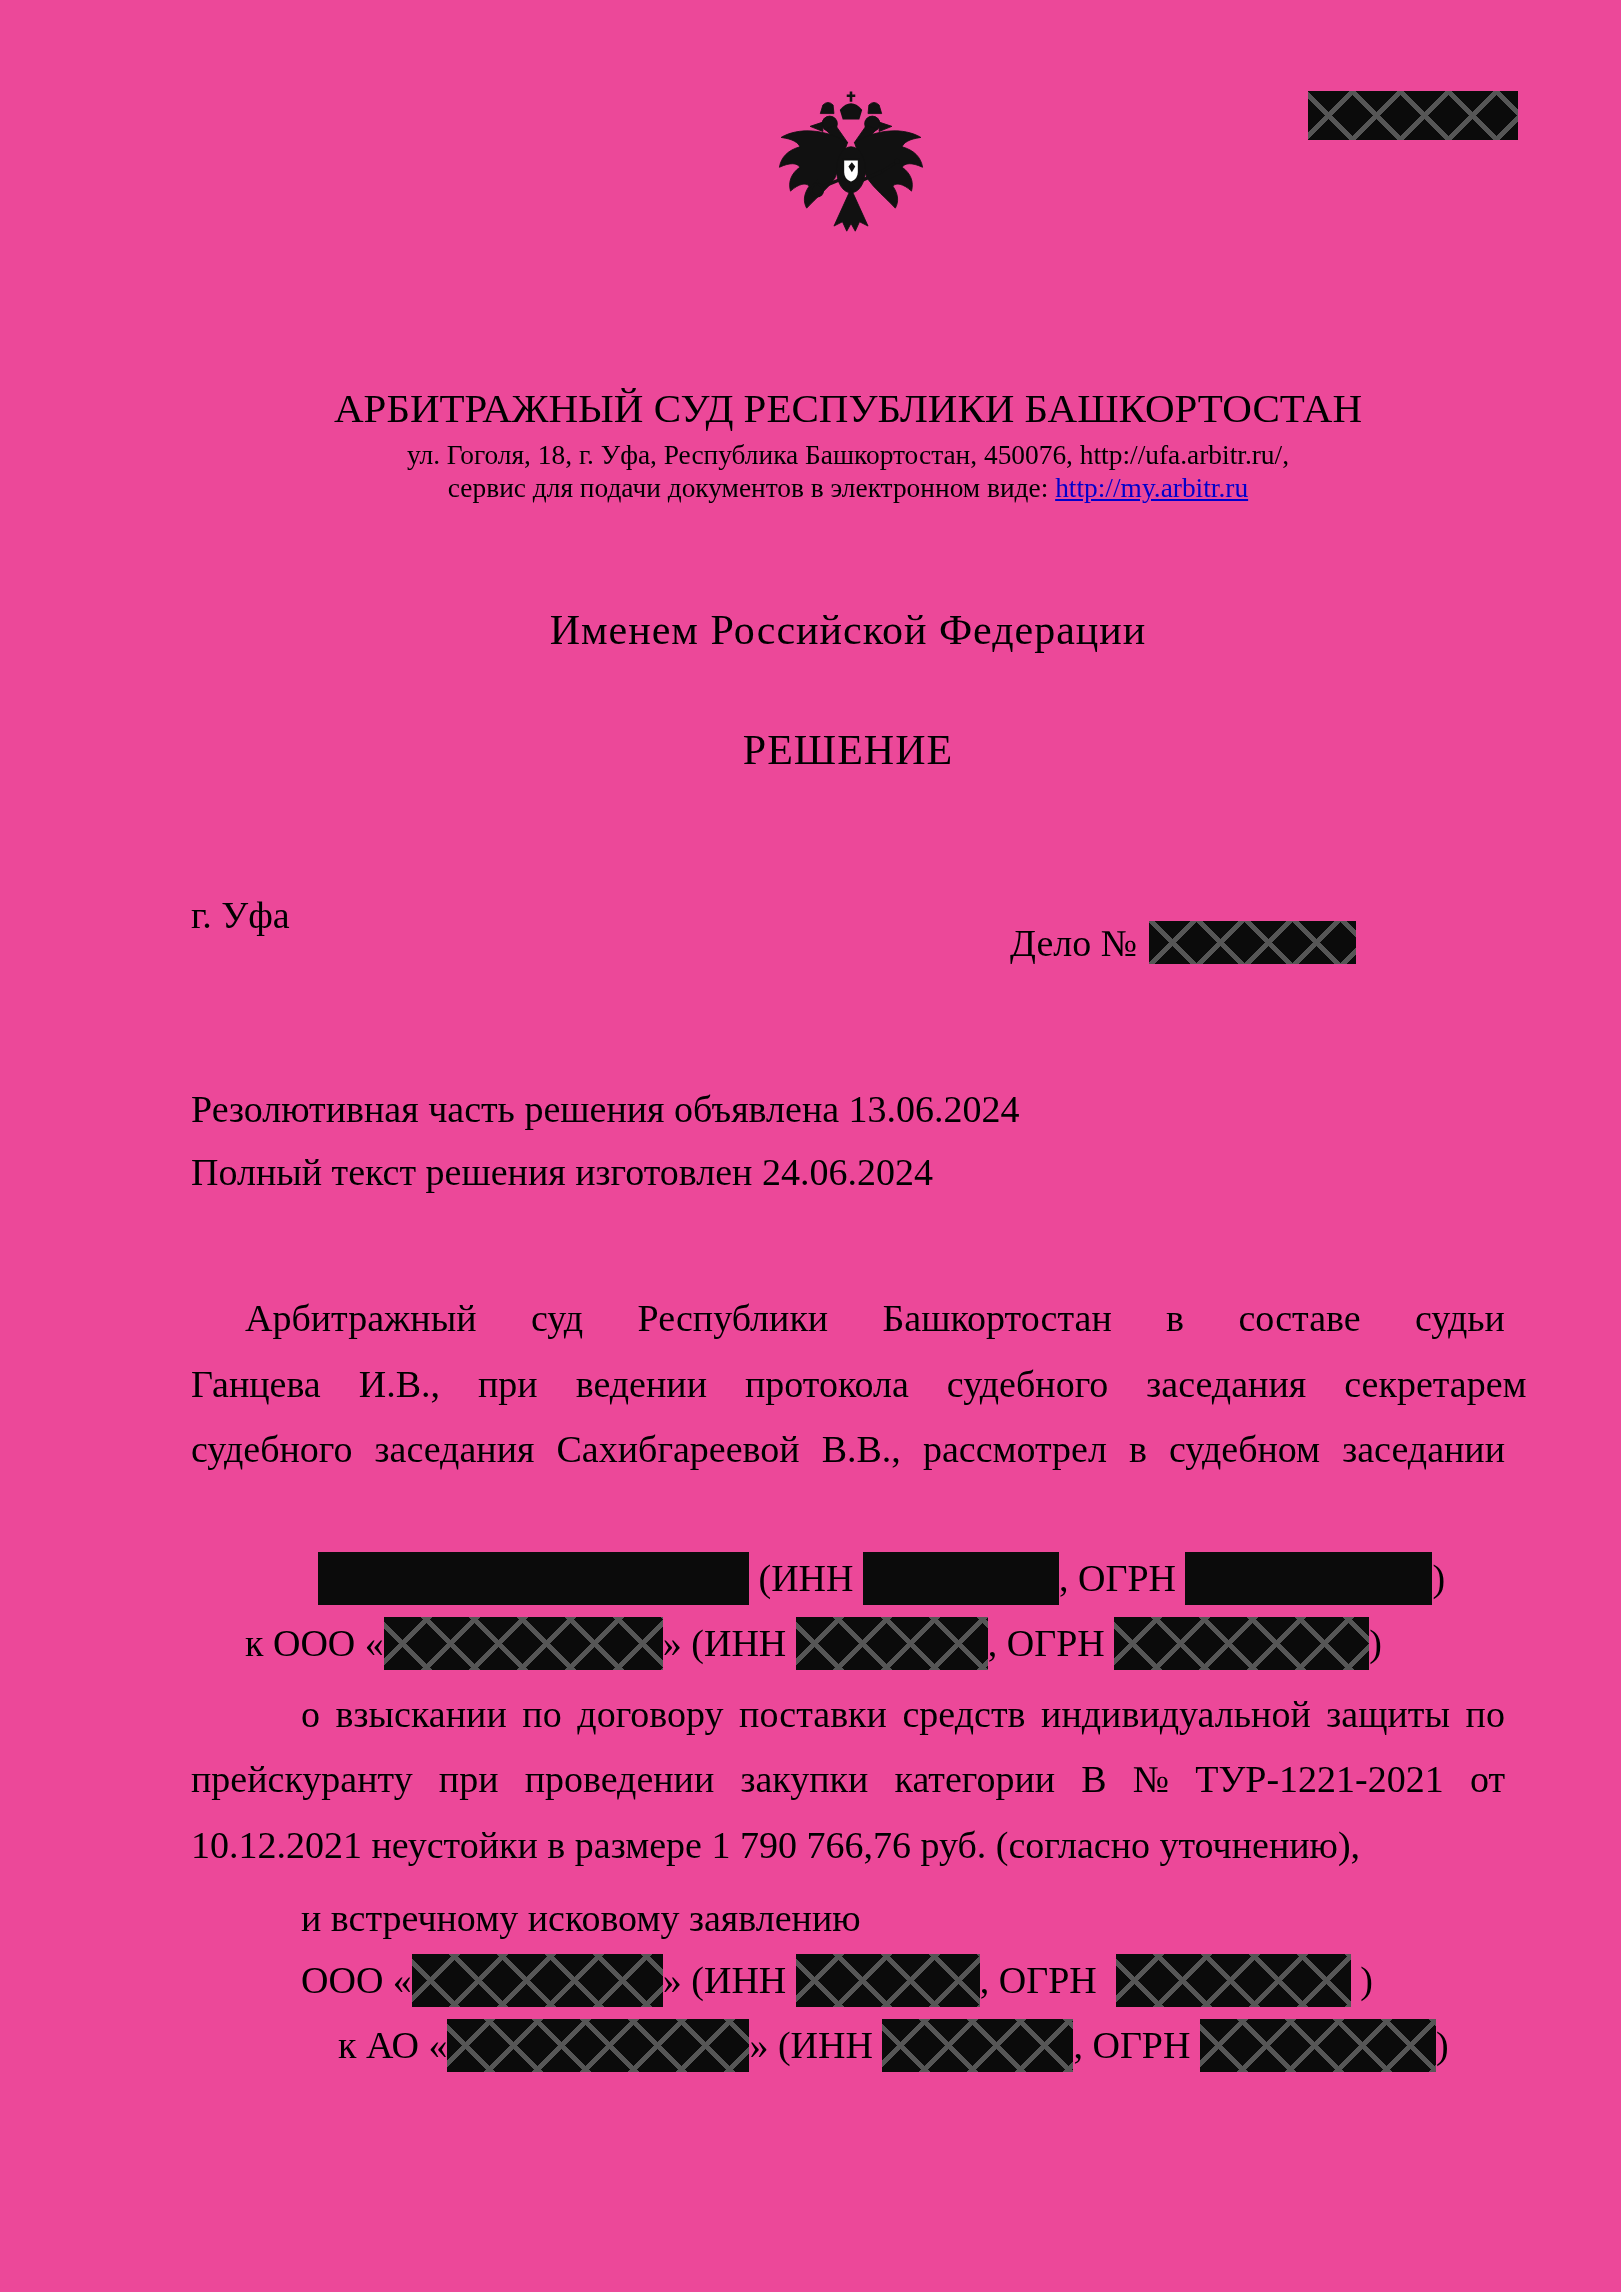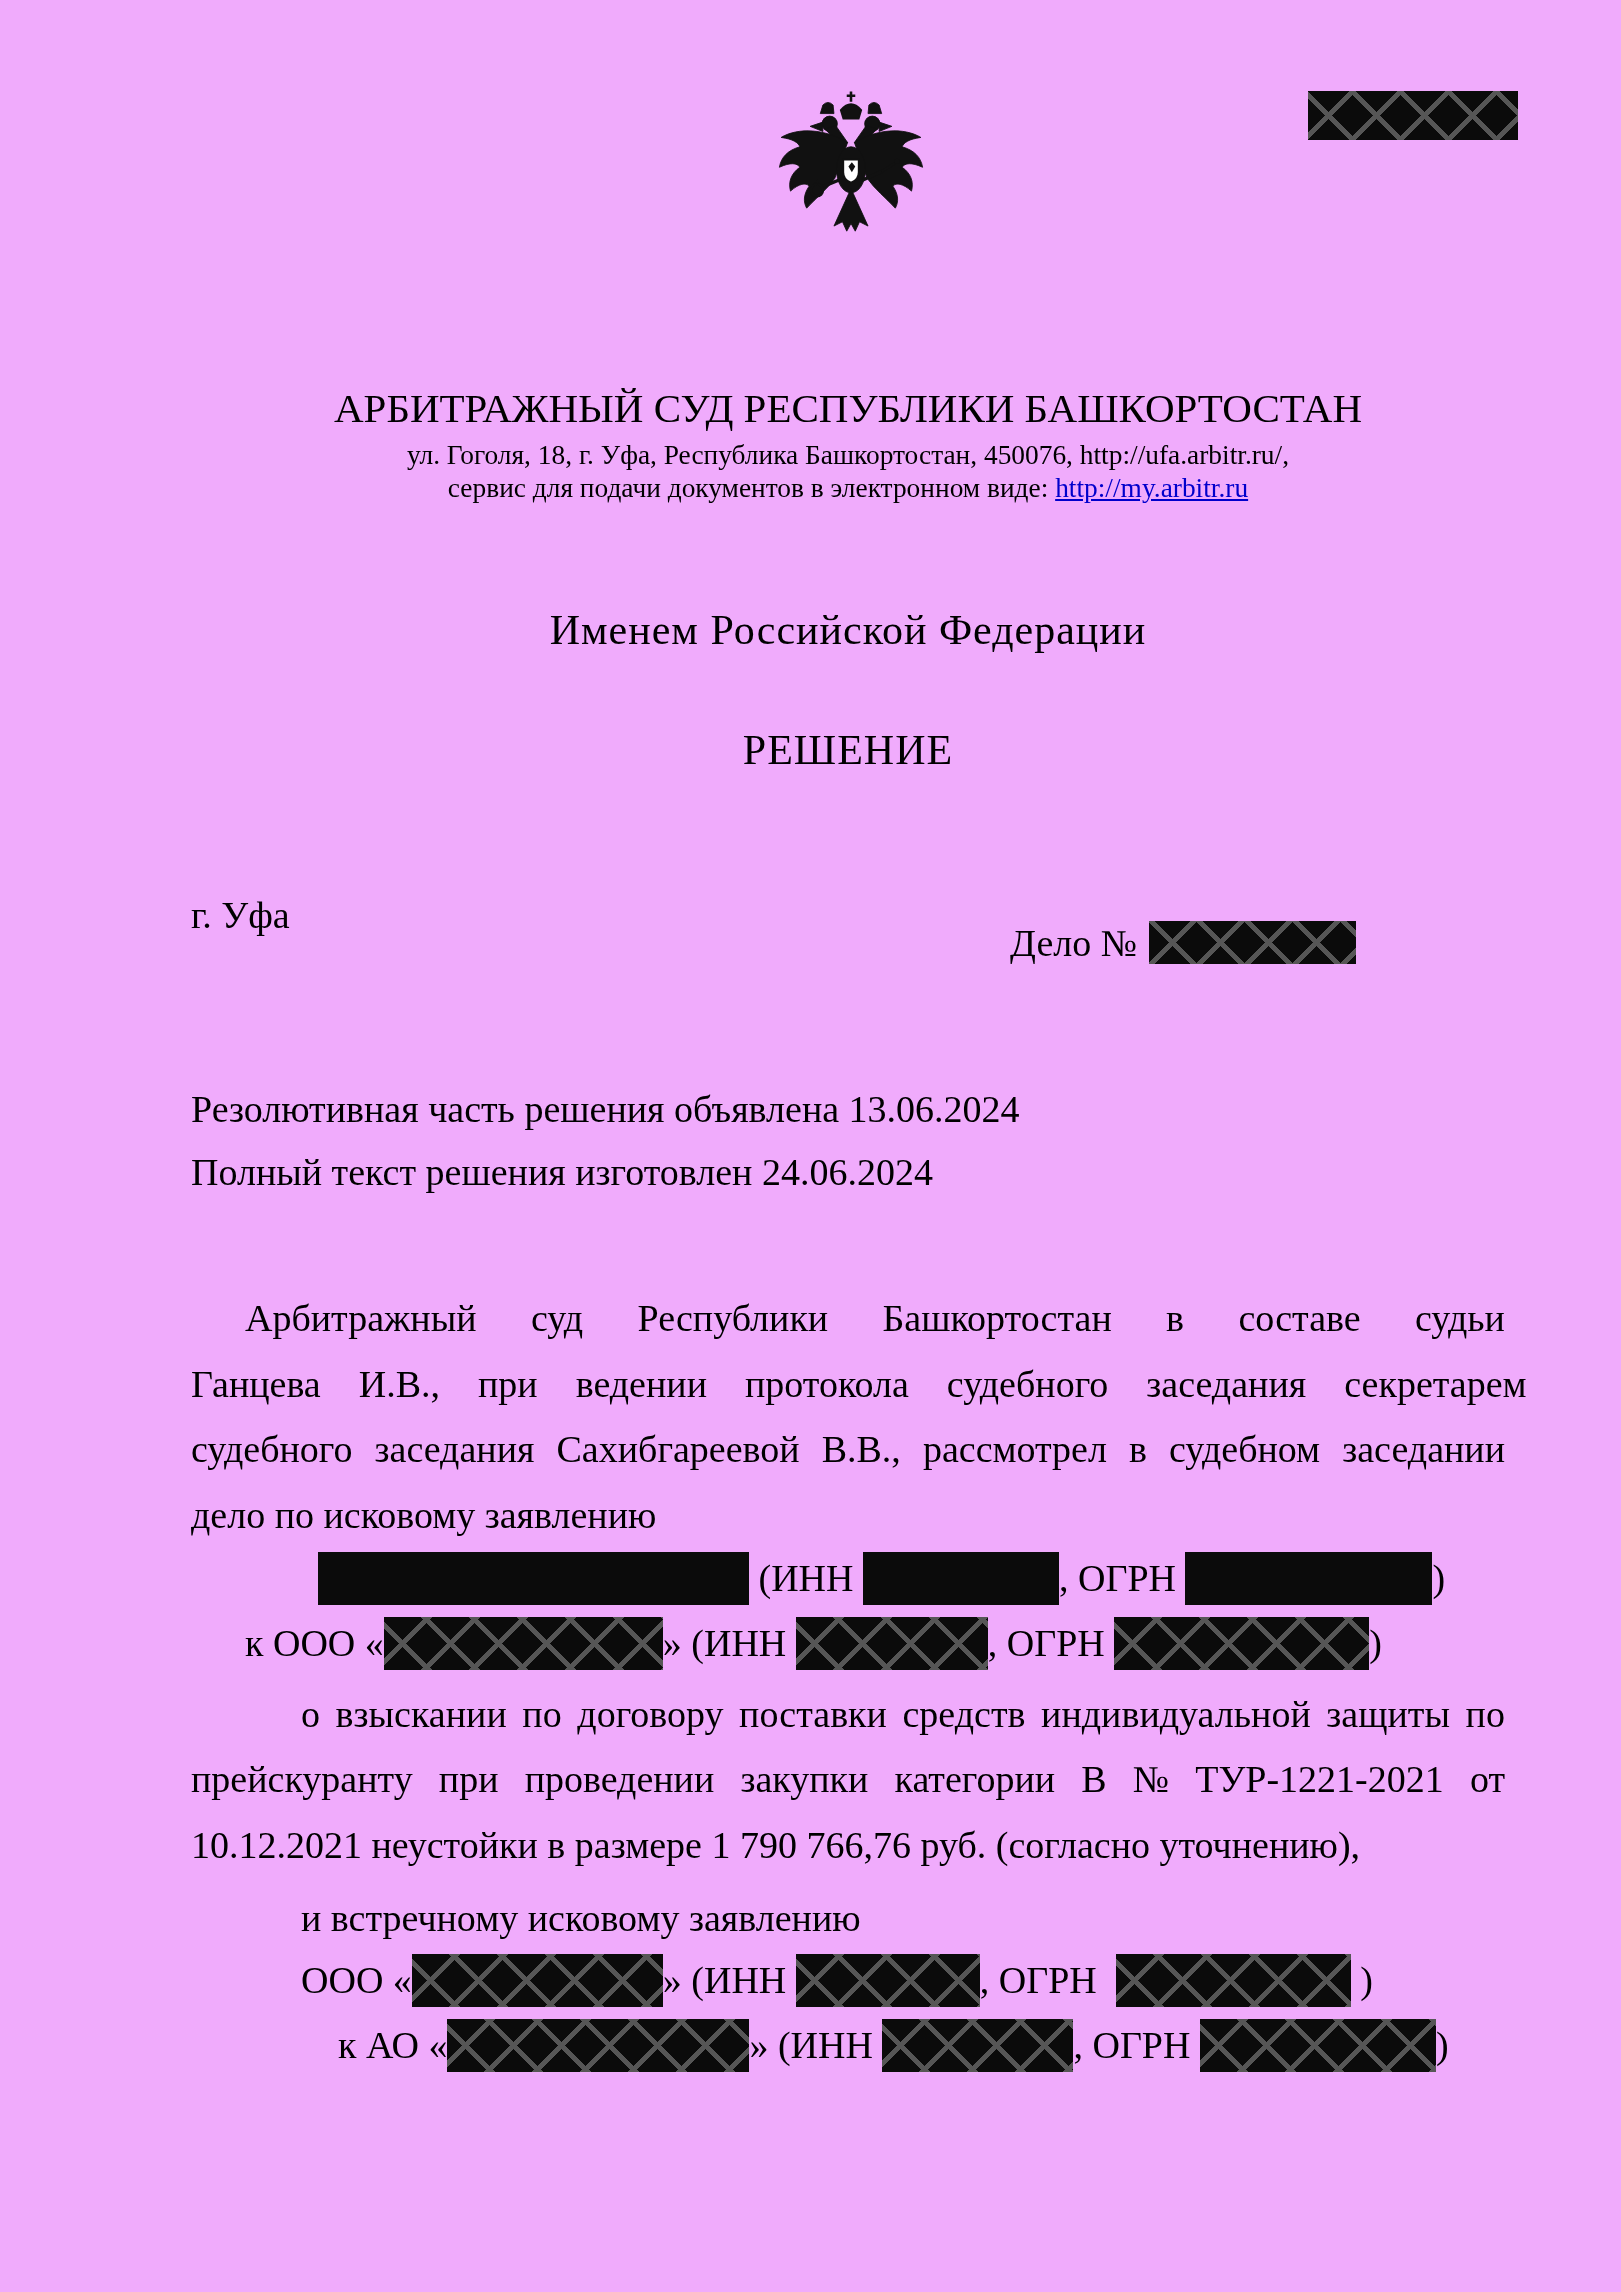--- a/index.html
+++ b/index.html
@@ -1,19 +1,19 @@
 <!DOCTYPE html>
 <html><head>
 <meta charset="utf-8">
 <style>
   html,body{margin:0;padding:0;background:#e8e8e8;}
   .page{
     position:relative;
     width:1621px;height:2293px;
-    background:#f0abfc;
+    background:#ec4899;
     overflow:hidden;
     font-family:"Liberation Serif","DejaVu Serif",serif;
     color:#000;
   }
   
   .redact{display:inline-block;flex:0 0 auto;}
   .redact.solid{background:#0b0b0b;}
   .redact.hatch{
     background:
       repeating-linear-gradient(45deg,  rgba(0,0,0,0) 0 29px, #565656 29px 34px),
@@ -136,21 +136,20 @@
       <div class="bline just" style="top: 1423px;">
         <span>судебного</span>
         <span>заседания</span>
         <span>Сахибгареевой</span>
         <span>В.В.,</span>
         <span>рассмотрел</span>
         <span>в</span>
         <span>судебном</span>
         <span>заседании</span>
       </div>
-      <div class="bline" style="top: 1489px;">дело по исковому заявлению</div>
       <div class="bline rline" style="top: 1552px; padding-left: 127px;">
         <span class="redact solid" style="width: 431px; height: 53px;"></span>
         <span class="t"> (ИНН </span>
         <span class="redact solid" style="width: 196px; height: 53px;"></span>
         <span class="t">, ОГРН </span>
         <span class="redact solid" style="width: 247px; height: 53px;"></span>
         <span class="t">)</span>
       </div>
       <div class="bline rline" style="top: 1617px; padding-left: 54px; text-align: center;">
         <span class="t">к ООО «</span>

